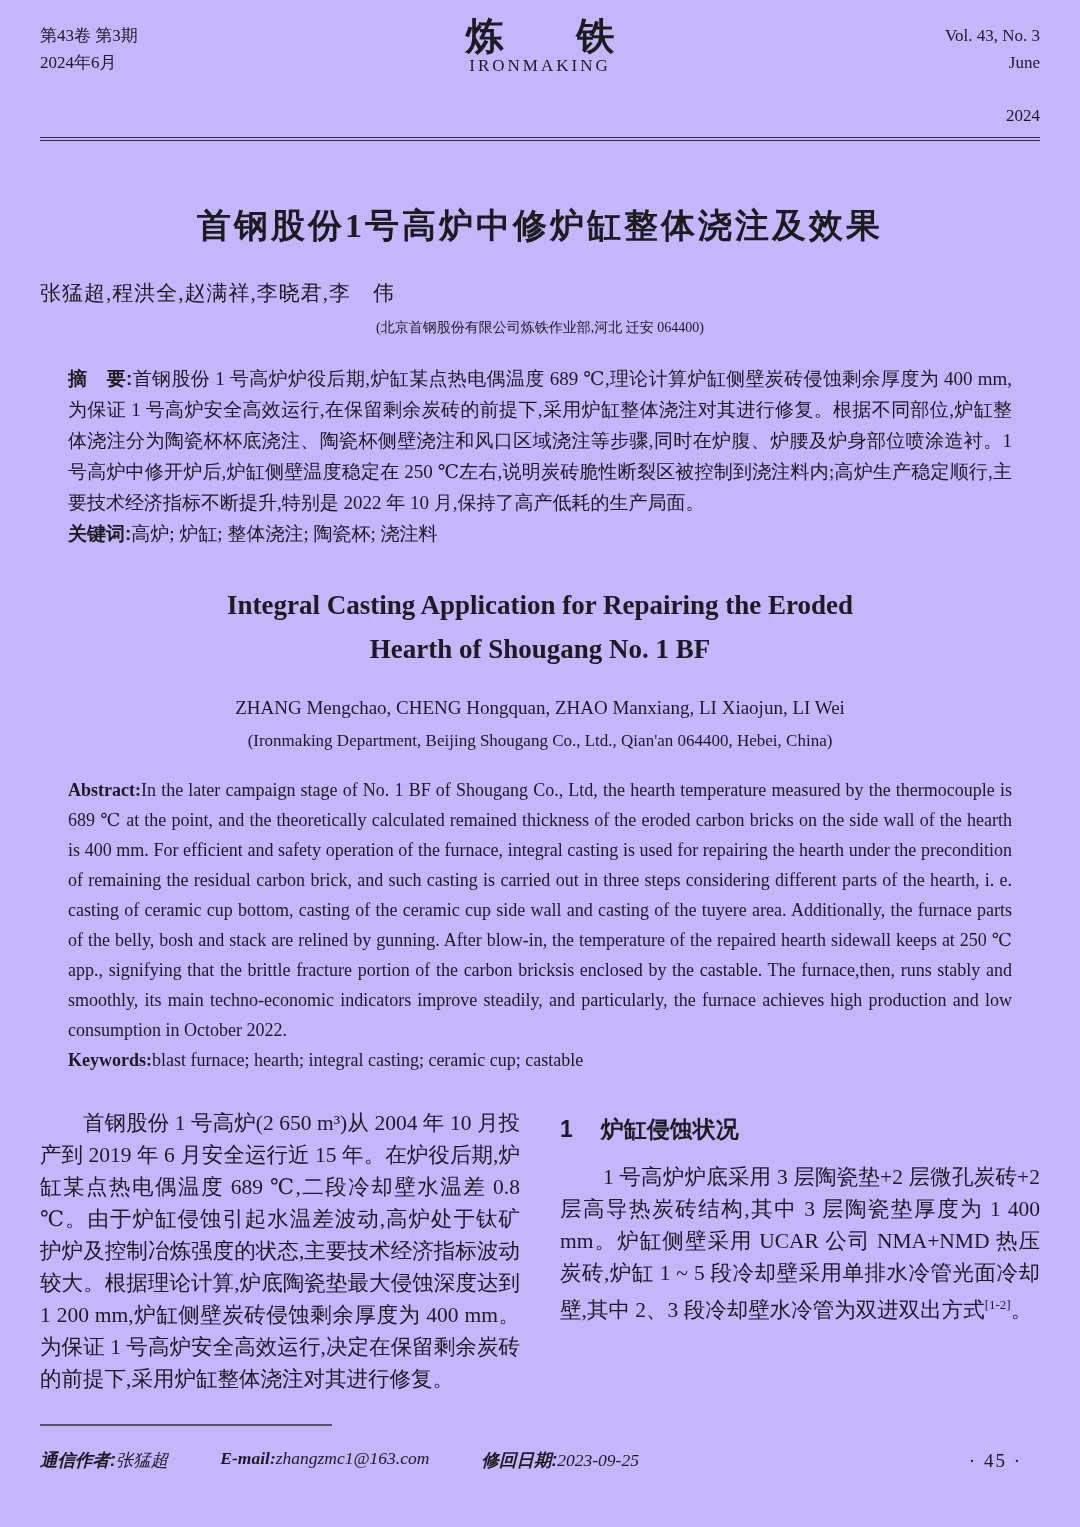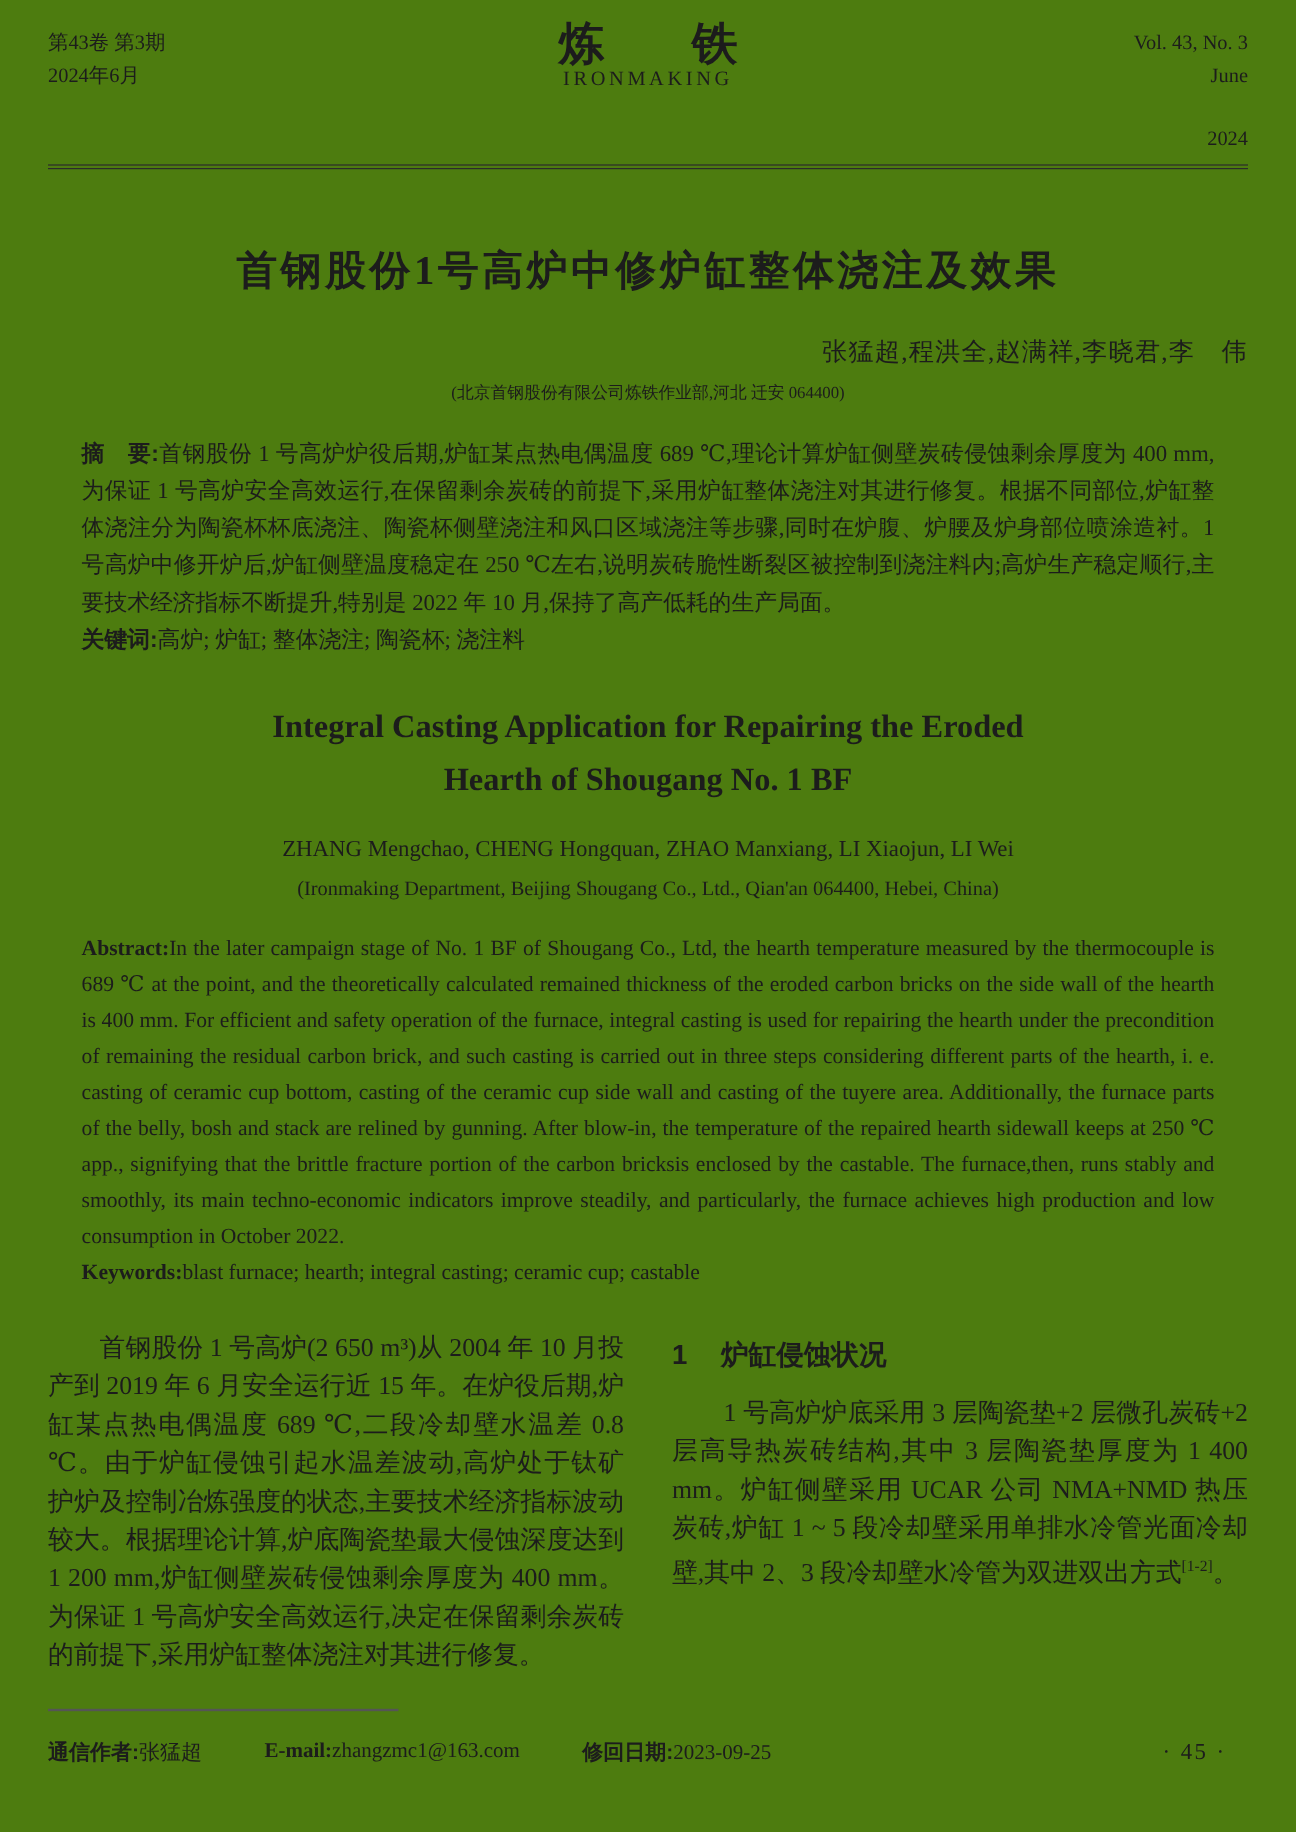--- a/index.html
+++ b/index.html
@@ -2,21 +2,21 @@
 <html><head>
 <meta charset="utf-8">
 <style>
   * { margin: 0; padding: 0; box-sizing: border-box; }
   html, body { background: #9a9a9a; }
   .page {
     position: relative;
     width: 1080px;
     height: 1527px;
     margin: 0 auto;
-    background: #4d7c0f;
+    background: #c4b5fd;
     color: #1c1c1c;
     font-family: "Liberation Serif", "DejaVu Serif", serif;
     overflow: hidden;
   }
   .content { padding: 18px 40px 0 40px; }
 
   
   .jheader {
     display: flex;
     justify-content: space-between;
@@ -56,21 +56,21 @@
   
   .title-cn {
     margin-top: 62px;
     text-align: center;
     font-size: 34px;
     font-weight: bold;
     letter-spacing: 3px;
   }
   .authors-cn {
     margin-top: 30px;
-    text-align: right;
+    text-align: left;
     font-size: 21px;
     letter-spacing: 1px;
   }
   .affil-cn {
     margin-top: 12px;
     text-align: center;
     font-size: 14px;
   }
 
   
@@ -151,21 +151,21 @@
     width: 292px;
     border-top: 2px solid #555;
   }
   .footer-line {
     position: absolute;
     left: 40px;
     top: 1448px;
     font-size: 17.5px;
     display: flex;
   }
-  .footer-item { white-space: nowrap; }
+  .footer-item { white-space: nowrap; font-style: italic; }
   .footer-item + .footer-item { margin-left: 52px; }
   .page-num {
     position: absolute;
     right: 58px;
     top: 1450px;
     font-size: 19px;
     letter-spacing: 2px;
   }
 </style>
 </head>

